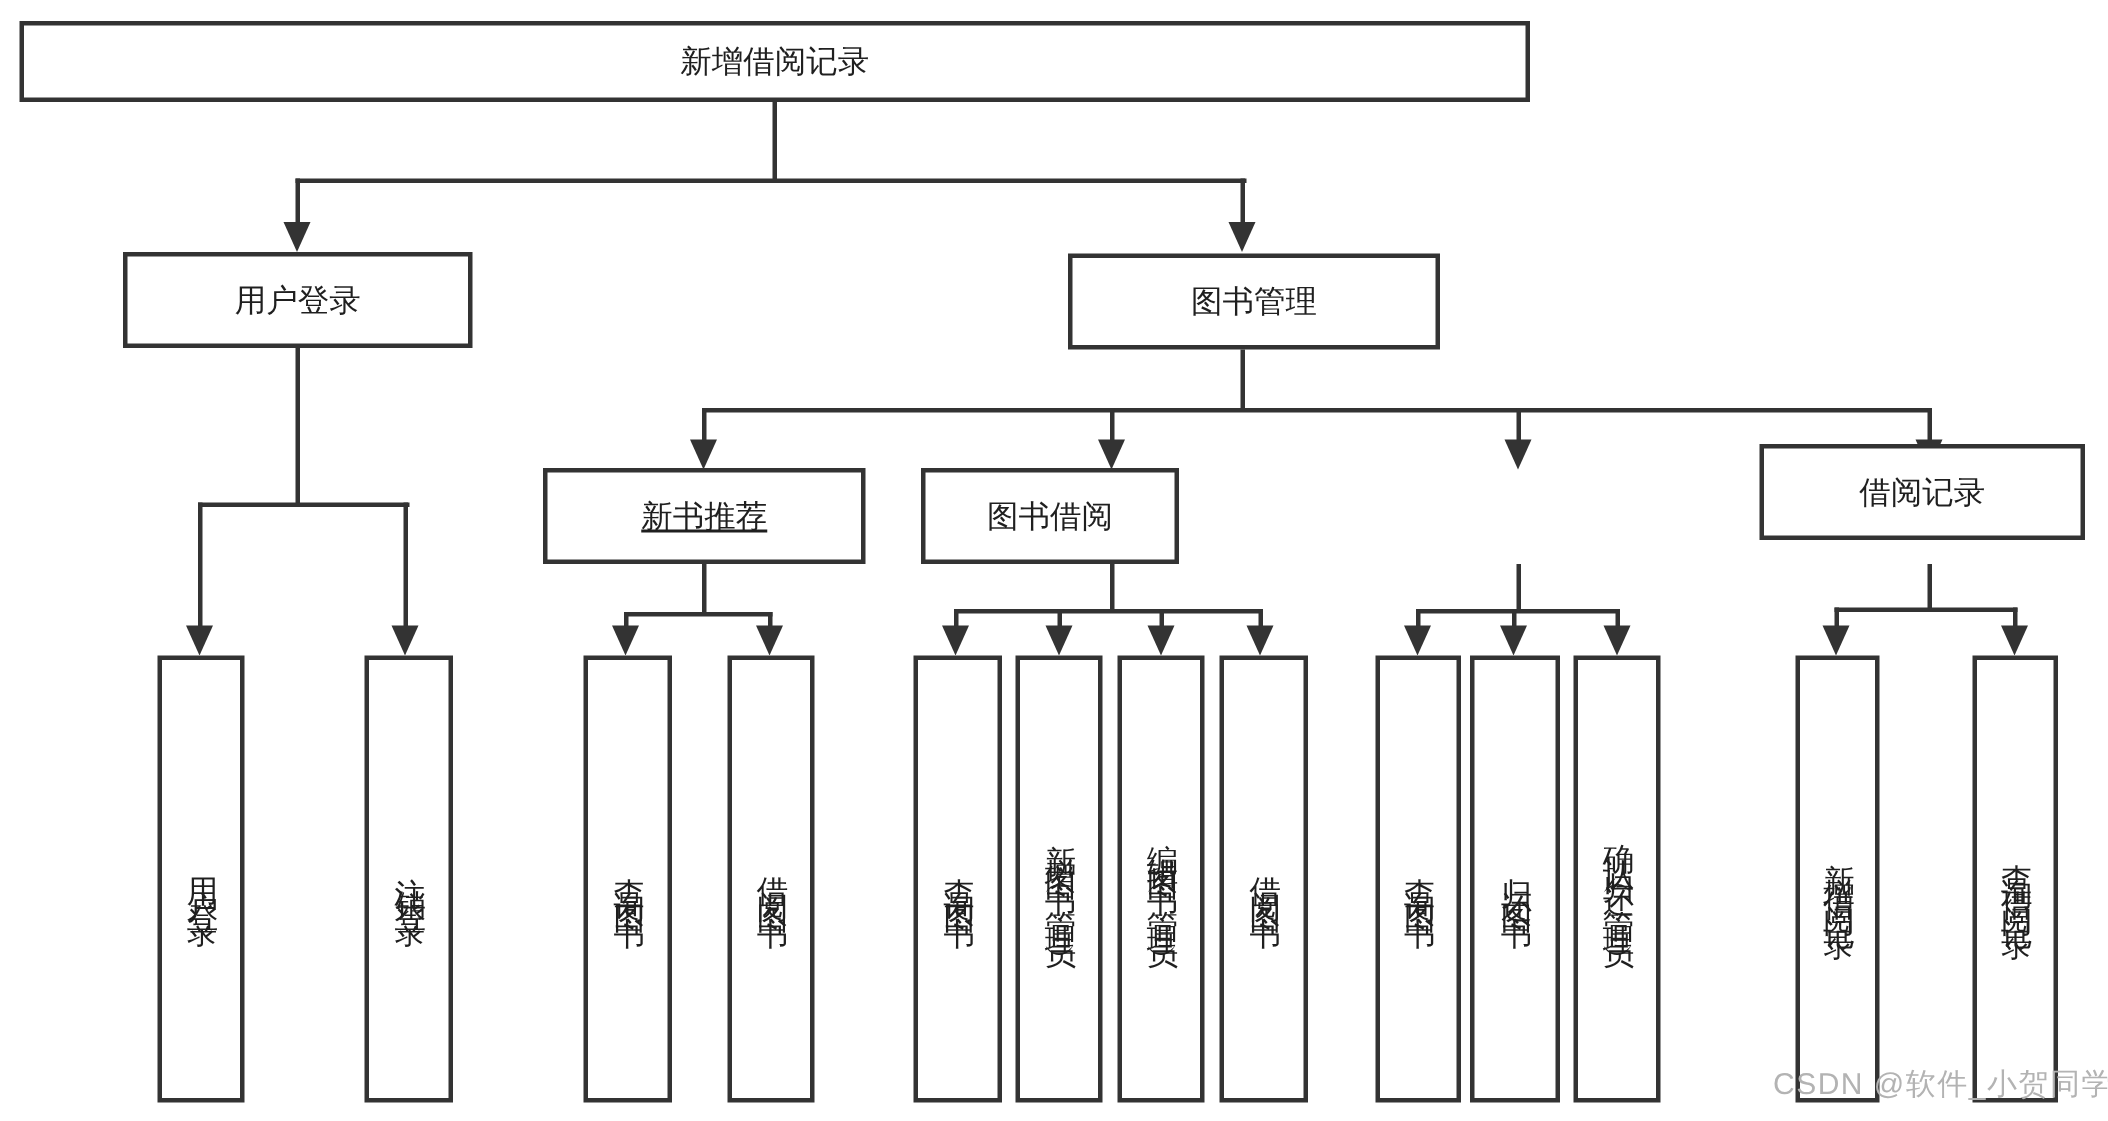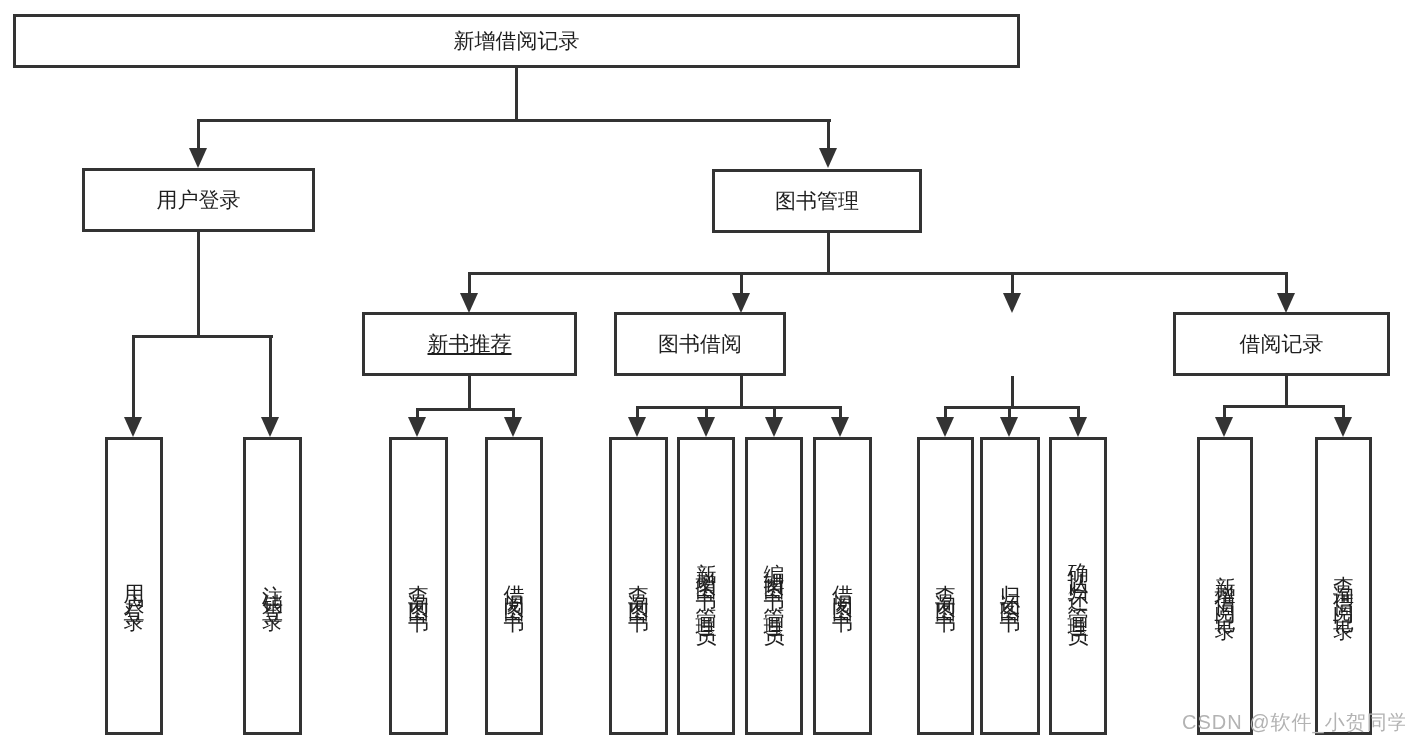--- a/index.html
+++ b/index.html
@@ -46,21 +46,21 @@
   <div class="ln" style="left:515px;top:68px;width:3px;height:52px;"></div>
   <div class="ln" style="left:197px;top:119px;width:634px;height:3px;"></div>
   <div class="ln" style="left:197px;top:119px;width:3px;height:30px;"></div>
   <div class="tri" style="left:189px;top:148px;"></div>
   <div class="ln" style="left:827px;top:119px;width:3px;height:30px;"></div>
   <div class="tri" style="left:819px;top:148px;"></div>
 
   <div class="box hbox" style="left:82px;top:168px;width:233px;height:64px;">
       <span>用户登录</span>
     </div>
-  <div class="box hbox" style="left:712px;top:169px;width:210px;height:64px;">
+  <div class="box hbox" style="left:712px;top:169px;width:248px;height:64px;">
       <span>图书管理</span>
     </div>
 
   <div class="ln" style="left:197px;top:232px;width:3px;height:106px;"></div>
   <div class="ln" style="left:132px;top:335px;width:141px;height:3px;"></div>
   <div class="ln" style="left:132px;top:335px;width:3px;height:83px;"></div>
   <div class="tri" style="left:124px;top:417px;"></div>
   <div class="ln" style="left:269px;top:335px;width:3px;height:83px;"></div>
   <div class="tri" style="left:261px;top:417px;"></div>
 
@@ -74,21 +74,21 @@
   <div class="tri" style="left:1003px;top:293px;"></div>
   <div class="ln" style="left:1285px;top:272px;width:3px;height:22px;"></div>
   <div class="tri" style="left:1277px;top:293px;"></div>
 
   <div class="box hbox" style="left:362px;top:312px;width:215px;height:64px;text-decoration:underline;">
       <span>新书推荐</span>
     </div>
   <div class="box hbox" style="left:614px;top:312px;width:172px;height:64px;">
       <span>图书借阅</span>
     </div>
-  <div class="box hbox" style="left:1173px;top:312px;width:217px;height:64px;">
+  <div class="box hbox" style="left:1173px;top:296px;width:217px;height:64px;">
       <span>借阅记录</span>
     </div>
 
   <div class="ln" style="left:468px;top:376px;width:3px;height:33px;"></div>
   <div class="ln" style="left:416px;top:408px;width:99px;height:3px;"></div>
   <div class="ln" style="left:416px;top:408px;width:3px;height:11px;"></div>
   <div class="tri" style="left:408px;top:417px;"></div>
   <div class="ln" style="left:512px;top:408px;width:3px;height:11px;"></div>
   <div class="tri" style="left:504px;top:417px;"></div>
 

